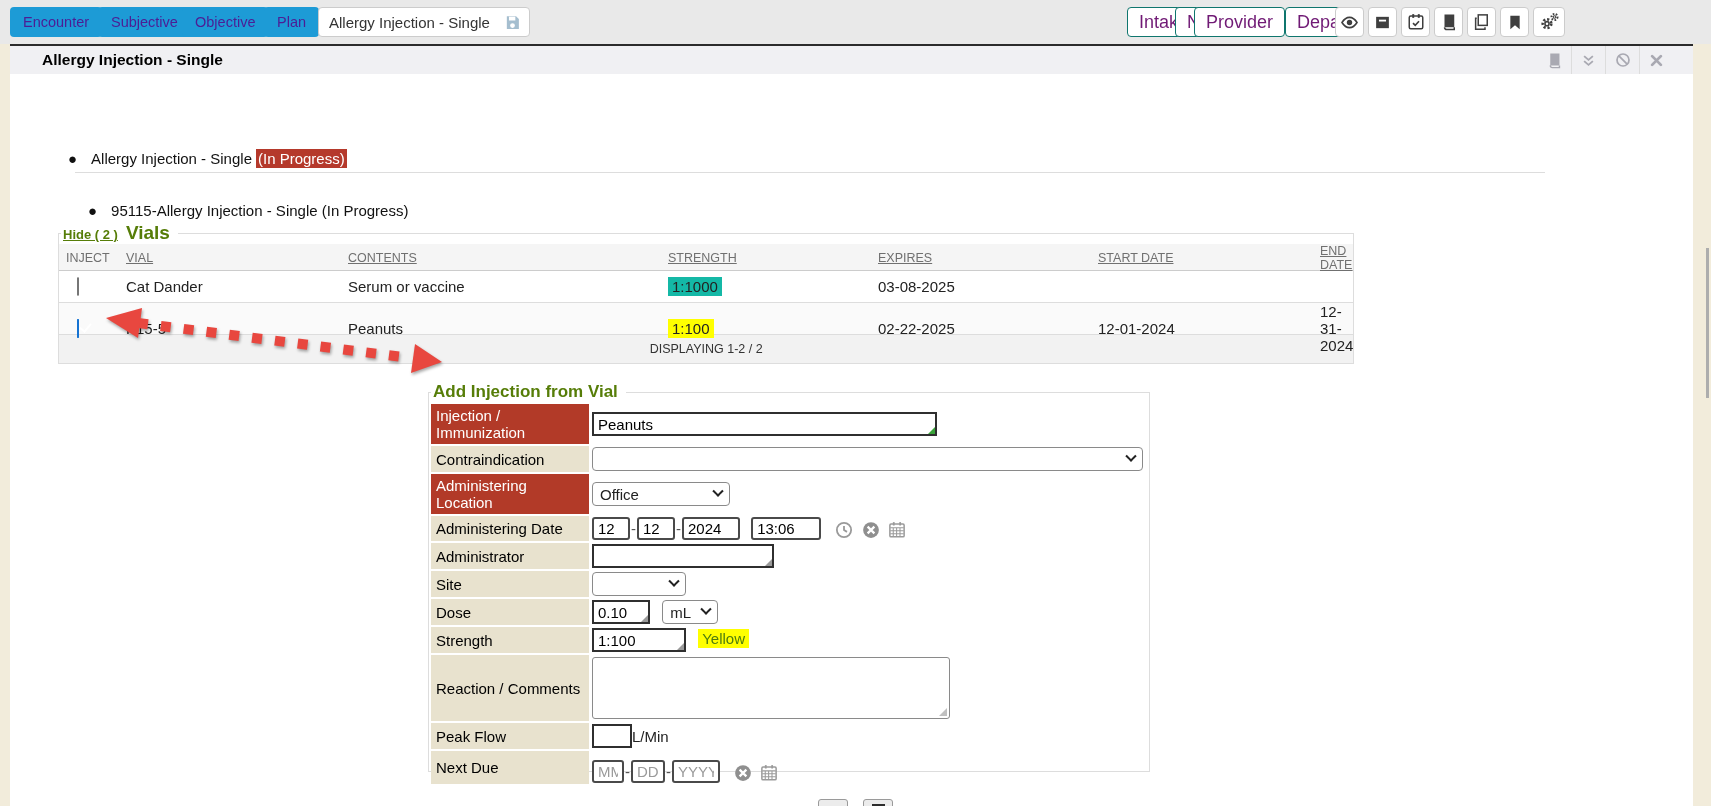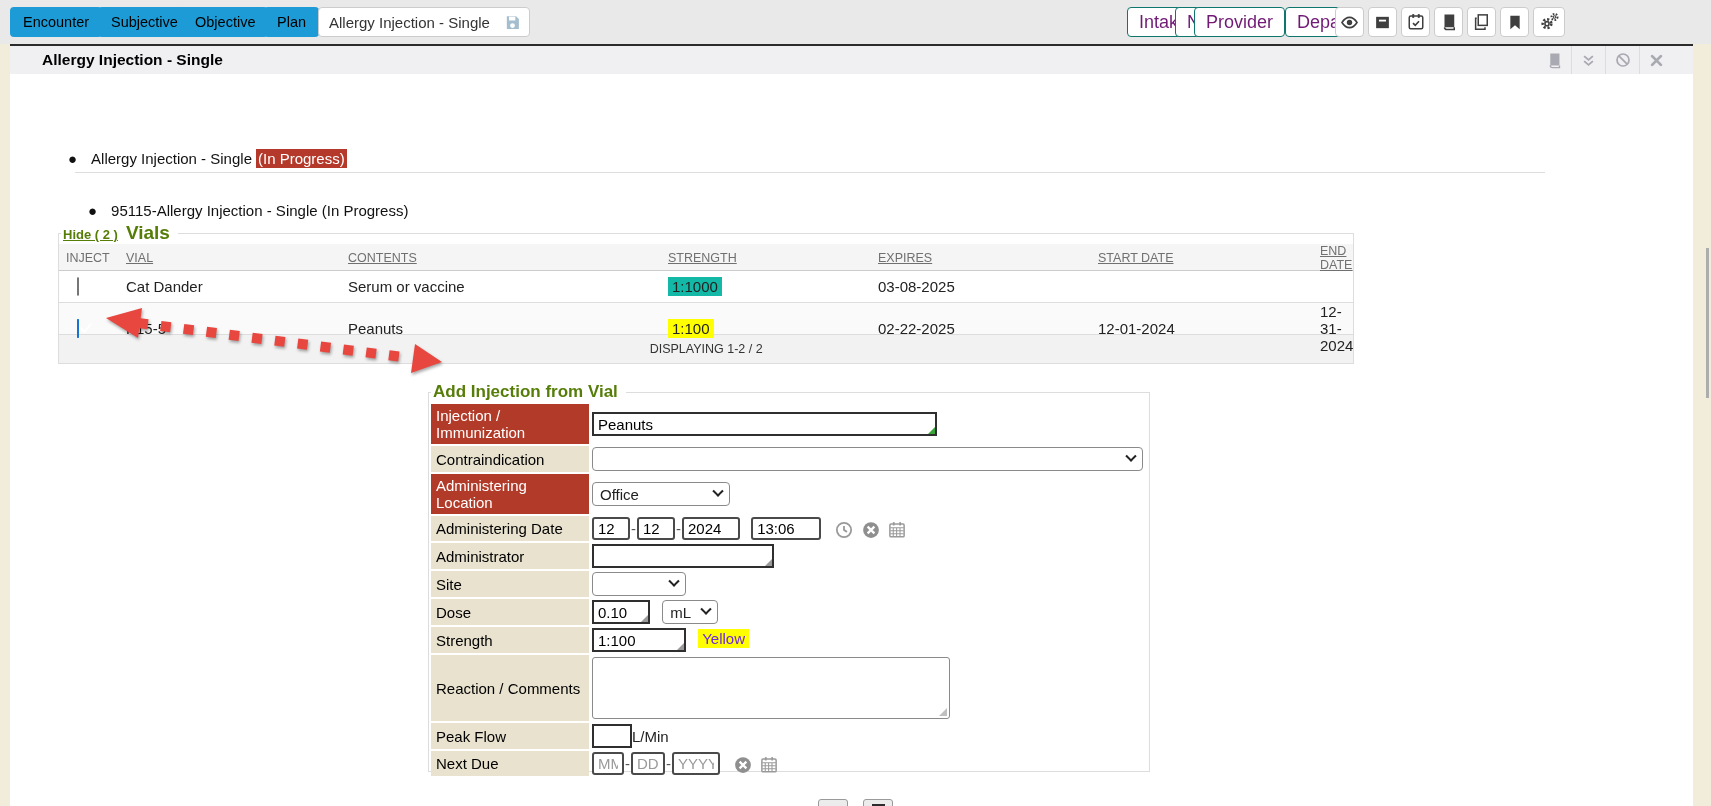--- a/index.html
+++ b/index.html
@@ -5,21 +5,21 @@
   * { box-sizing: border-box; }
   html,body { margin:0; padding:0; }
   body {
     width:1711px; height:806px; position:relative; overflow:hidden;
     background:#fff; font-family:"Liberation Sans", sans-serif; color:#222;
   }
   
   .topbar { position:absolute; left:0; top:0; width:1711px; height:44px; background:#e9e9e9; }
   .navbtn {
     position:absolute; top:7px; height:30px; border:none; border-radius:4px;
-    background:#1d9bd6; color:#000000; font-size:14.5px; font-family:inherit;
+    background:#1d9bd6; color:#4c1d95; font-size:14.5px; font-family:inherit;
     padding:0 13px; cursor:pointer;
   }
   .notebox {
     position:absolute; left:318px; top:7px; height:30px; background:#fff;
     border:1px solid #ccc; border-radius:4px; display:flex; align-items:center;
     padding:0 8px 0 10px; font-size:15px; color:#333;
   }
   .notebox .flop { margin-left:14px; display:flex; }
   .whitebtn {
     position:absolute; top:7px; height:30px; background:#fff; border:1px solid #0f766e;
@@ -86,21 +86,21 @@
   input.dt::placeholder { color:#9a9a9a; }
   .dash { color:#555; margin:0 1px; }
   .mono { font-family:"DejaVu Sans Mono", monospace; font-size:14px; }
   .sel { display:inline-flex; align-items:center; justify-content:space-between; border:1px solid #8a8a8a;
     border-radius:4px; height:24px; background:#fff; padding:0 7px 0 7px; cursor:pointer; vertical-align:middle; }
   .sel .chev { width:8px; height:8px; border-right:2px solid #222; border-bottom:2px solid #222;
     transform:rotate(45deg) translate(-2px,-2px); margin-left:8px; flex:none; }
   .txtarea { position:relative; width:358px; height:62px; border:1px solid #8a8a8a; border-radius:3px; background:#fff; }
   .txtarea::after { content:""; position:absolute; right:2px; bottom:2px;
     border-left:8px solid transparent; border-bottom:8px solid #c0c0c0; }
-  .ylw { background:#ffff00; color:#6d28d9; padding:1px 4px; margin-left:8px; }
+  .ylw { background:#ffff00; color:#4d7c0f; padding:1px 4px; margin-left:8px; }
   .icn { display:inline-flex; vertical-align:middle; margin-left:4px; cursor:pointer; }
   
   .botbtn { position:absolute; width:30px; height:18px; background:#ececec; border:1px solid #9a9a9a; border-radius:3px 3px 0 0; }
   .botbtn .blk { position:absolute; left:8px; top:4px; width:13px; height:12px; background:#2d2d2d; }
 </style>
 </head>
 <body>
 
 <div class="topbar">
   <button class="navbtn" style="left:10px">Encounter</button>
@@ -356,21 +356,21 @@
       </tr>
       <tr>
         <td class="lab">Peak Flow</td>
         <td class="fld">
           <input class="inp" style="width: 40px;" value=""><span>L/Min</span>
         </td>
       </tr>
       <tr>
         <td class="lab">Next Due</td>
         <td class="fld">
-          <input class="dt" style="width: 32px;" placeholder="MM"><span class="dash">-</span><input class="dt" style="width: 34px;" placeholder="DD"><span class="dash">-</span><input class="dt" style="width: 48px;" placeholder="YYYY">
+          <input class="dt" style="width: 32px;" placeholder="MM"><span class="dash">-</span><input class="dt" style="width: 34px; margin-top: 8px;" placeholder="DD"><span class="dash">-</span><input class="dt" style="width: 48px;" placeholder="YYYY">
           <span class="icn" style="margin-left:10px">
             <svg width="18" height="18" viewBox="0 0 24 24">
                   <circle cx="12" cy="12" r="10.5" fill="#8f8f8f"></circle>
                   <path d="M7.5 7.5l9 9M16.5 7.5l-9 9" stroke="#fff" stroke-width="3"></path>
                 </svg>
           </span>
           <span class="icn">
             <svg width="18" height="18" viewBox="0 0 24 24">
                   <rect x="2.5" y="4" width="19" height="17" rx="1.5" fill="none" stroke="#9a9a9a" stroke-width="2"></rect>
                   <rect x="6.5" y="1.5" width="2.4" height="4.5" fill="#9a9a9a"></rect>

